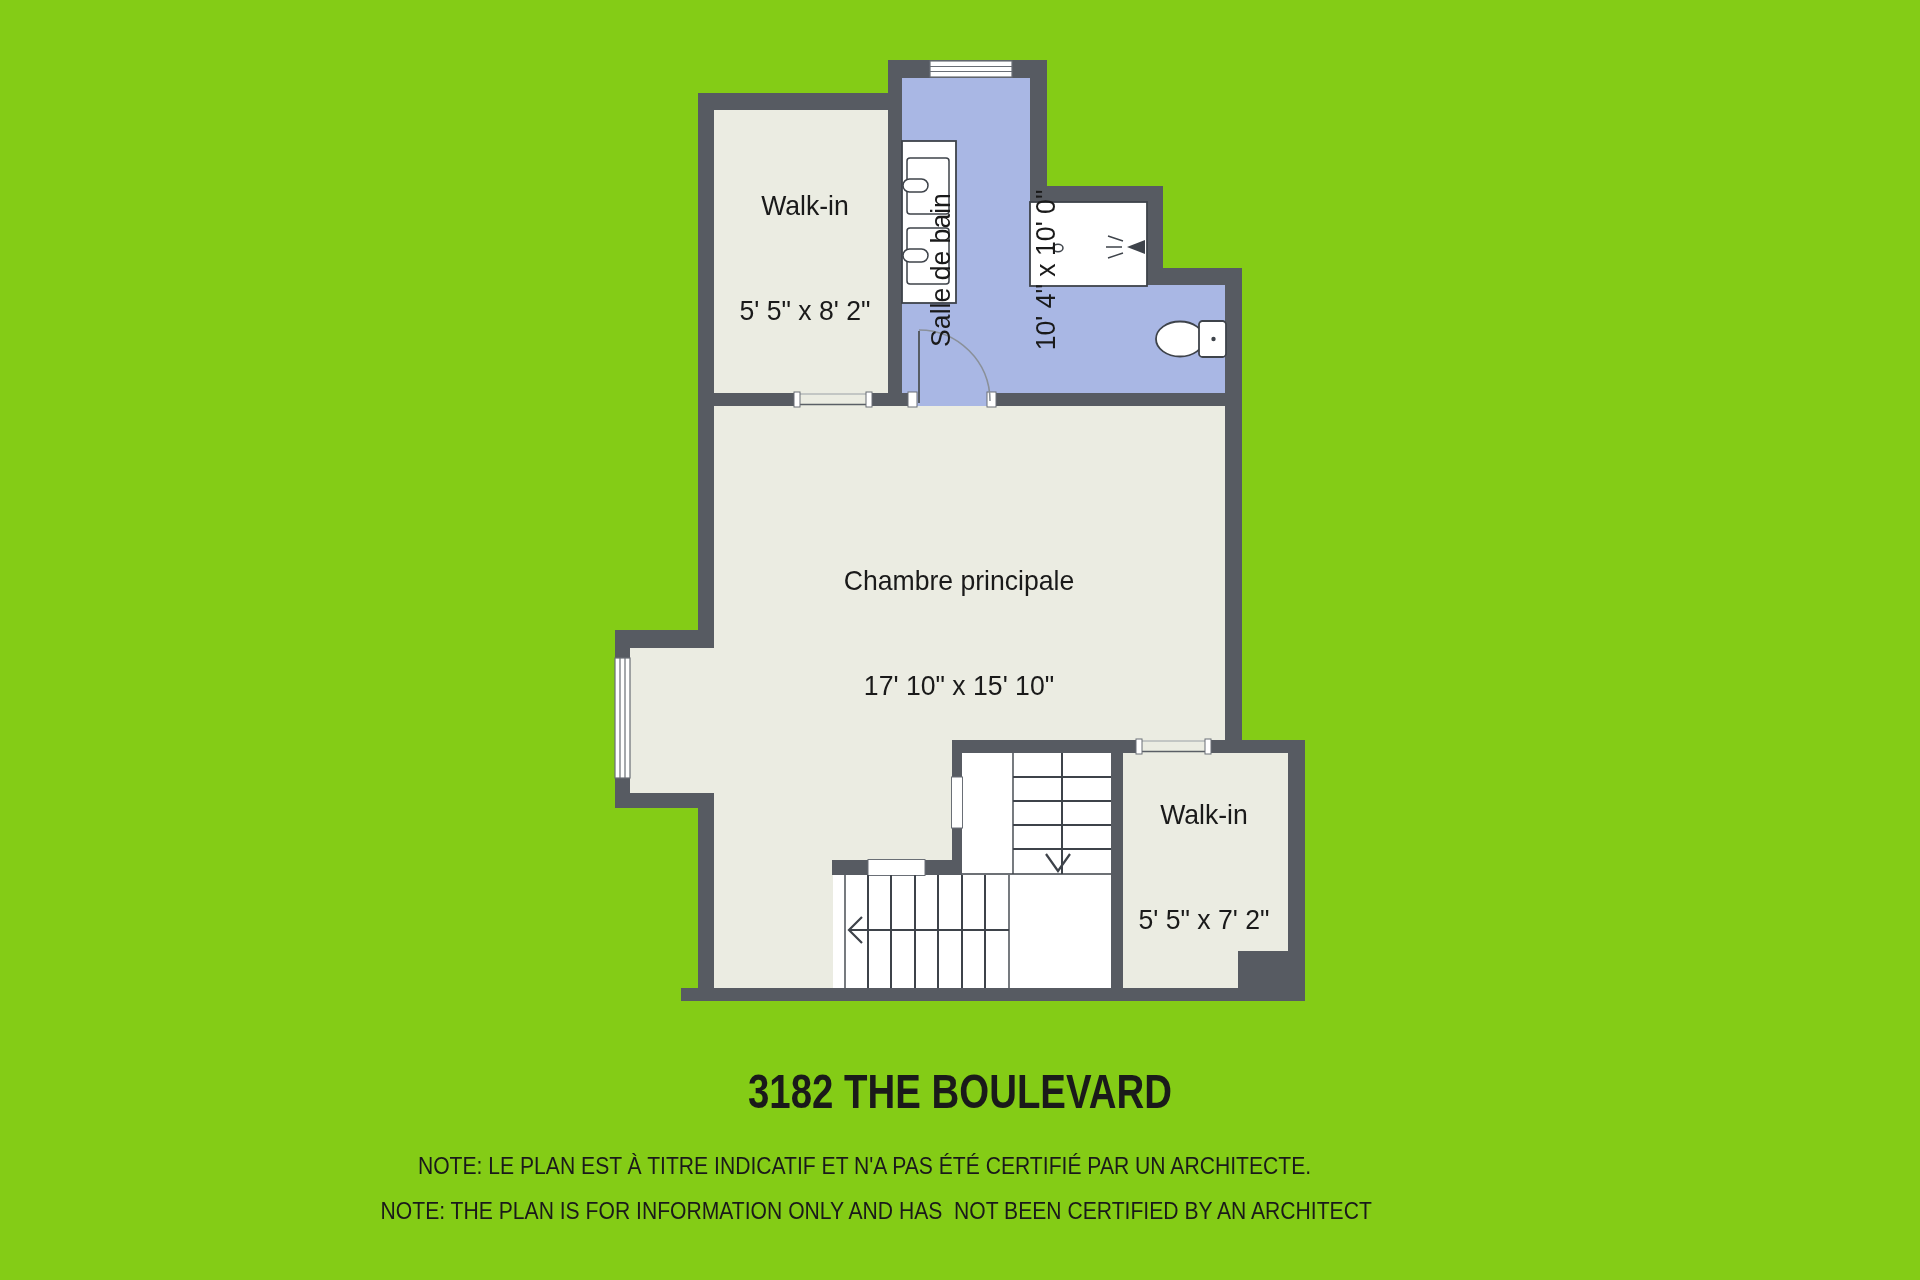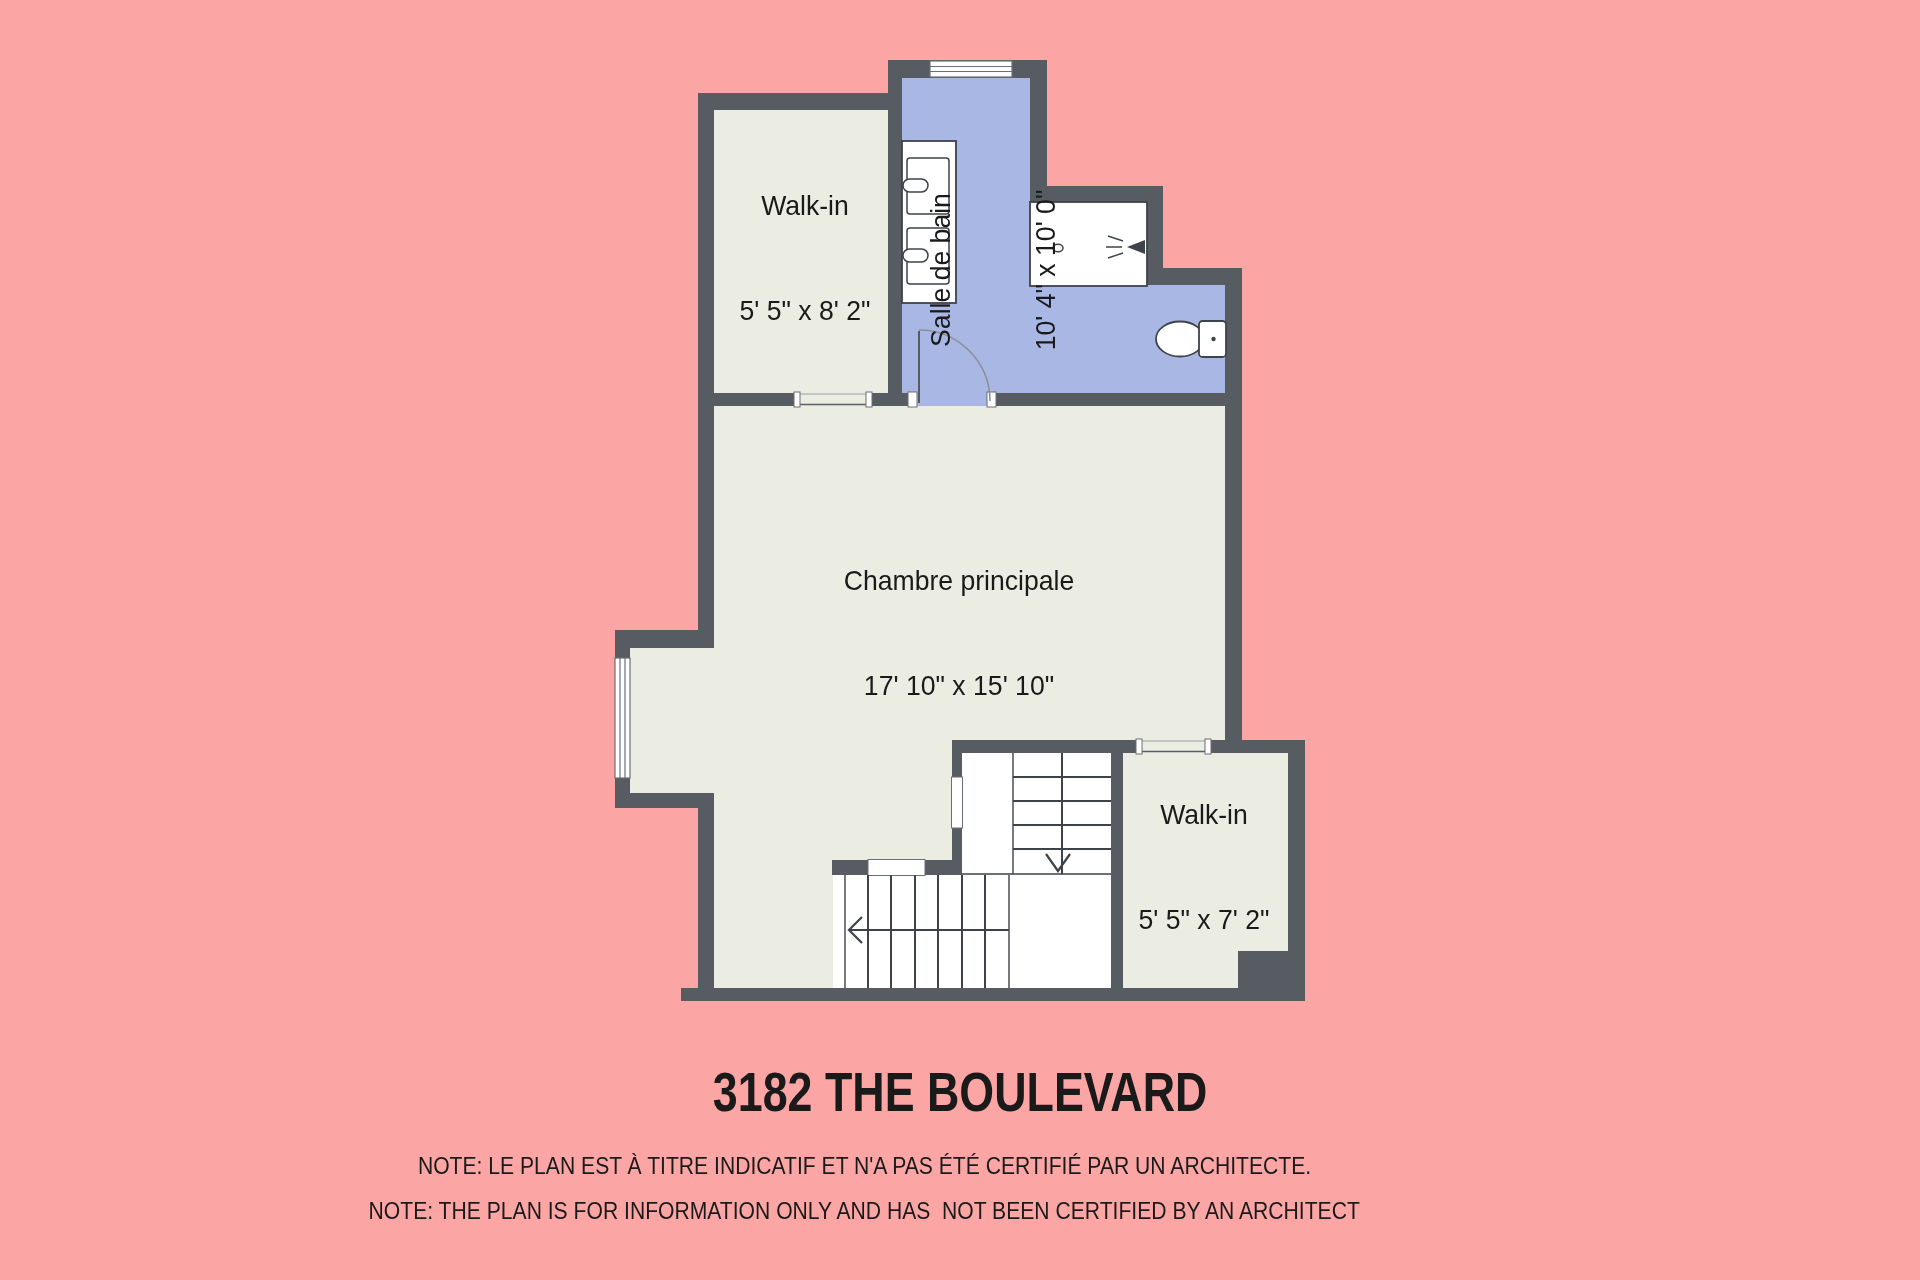--- a/index.html
+++ b/index.html
@@ -1,39 +1,39 @@
 <!DOCTYPE html>
 <html lang="en" style="--wall: #575b62; --floor: #ebece2; --bath: #a9b7e4; --line: #3e434a; --text: #1a1a1a;"><head>
 <meta charset="utf-8">
 <style>
   :root{
     --wall:#575b62; --floor:#ebece2; --bath:#a9b7e4;
     --line:#3e434a; --text:#1a1a1a;
   }
   html,body{margin:0;padding:0;background:#ffffff;}
-  #canvas{position:relative;width:1920px;height:1280px;background:#fca5a5;overflow:hidden;
+  #canvas{position:relative;width:1920px;height:1280px;background:#84cc16;overflow:hidden;
           font-family:"Liberation Sans", sans-serif;}
   #plan-svg{position:absolute;left:0;top:0;}
   .fl{fill:var(--floor);} .bf{fill:var(--bath);} .wl{fill:var(--wall);} .wh{fill:#ffffff;}
   .jamb{fill:#ffffff;stroke:#6a6f76;stroke-width:1;}
   .ln{stroke:var(--line);stroke-width:2;fill:none;}
   .thin{stroke:var(--line);stroke-width:1.4;fill:none;}
   .fx{fill:#ffffff;stroke:#3e434a;stroke-width:1.8;}
   .fx2{fill:#ffffff;stroke:#3e434a;stroke-width:1.5;}
   .winline{stroke:#6a6f76;stroke-width:1.2;fill:none;}
   .room-label{position:absolute;transform:translate(-50%,-50%) scaleX(0.95);
     font-size:28px;line-height:35px;text-align:center;color:var(--text);white-space:pre;}
   .room-label.rot{transform:translate(-50%,-50%) rotate(-90deg) scaleX(0.95);}
   .plan-title{position:absolute;left:0;width:1920px;top:1069px;text-align:center;
-    font-size:56px;line-height:46px;font-weight:bold;color:var(--text);}
+    font-size:48px;line-height:46px;font-weight:bold;color:var(--text);}
   .plan-title span{display:inline-block;transform:scaleX(0.8);transform-origin:center;white-space:pre;}
   .note{position:absolute;left:0;width:1728px;text-align:center;font-size:24px;line-height:28px;
     color:var(--text);}
   .note span{display:inline-block;transform:scaleX(0.88);transform-origin:center;white-space:pre;}
-  .note.fr{top:1152px;} .note.en{top:1197px;}
+  .note.fr{top:1152px;} .note.en{top:1197px;padding-left:12px;}
 </style>
 </head>
 <body>
 
 <div id="canvas">
 
   <svg id="plan-svg" width="1920" height="1280" viewBox="0 0 1920 1280">
 
     <g>
       <rect class="fl" x="714" y="110" width="174" height="283"></rect>

